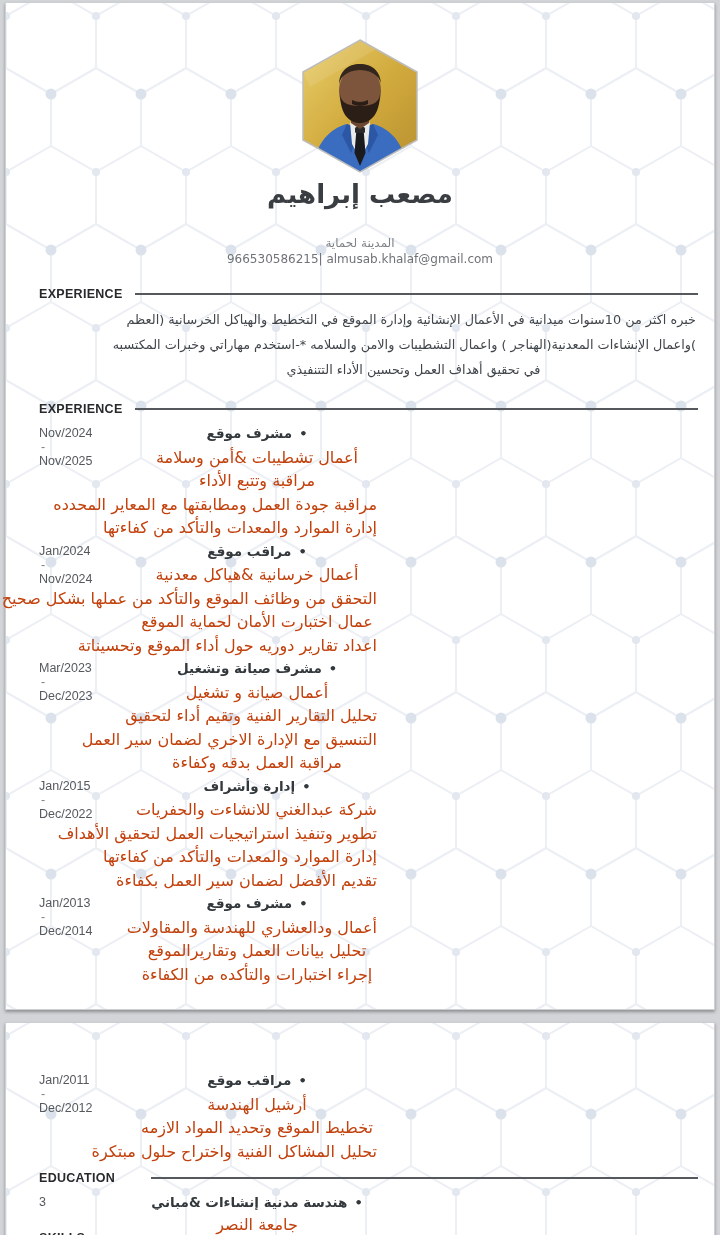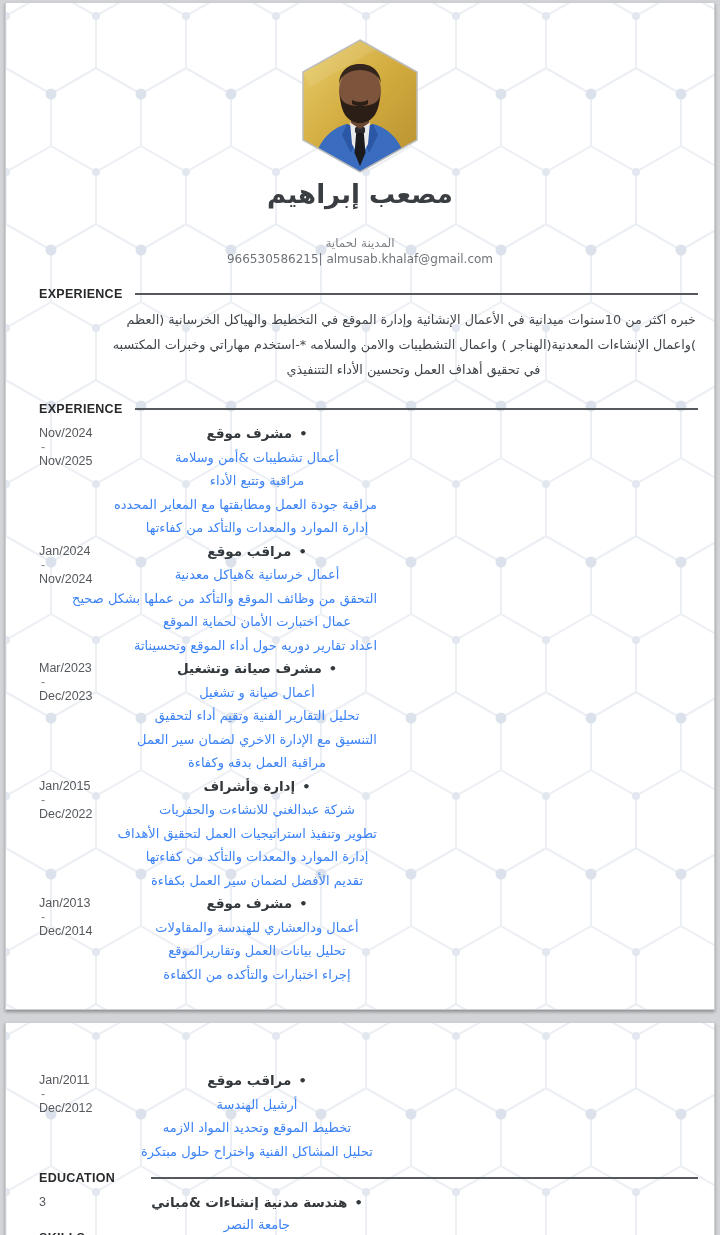--- a/index.html
+++ b/index.html
@@ -46,21 +46,21 @@
 
   
   .entries { margin-top:6px; }
   .entry { display:flex; padding-left:33px;gap:28px; }
   .entry-dates { width:70px; flex:0 0 70px; color:#55595d; font-size:12.5px; line-height:14px;
                  font-family:"Liberation Sans","DejaVu Sans",sans-serif; padding-top:4px; }
   .entry-dates .sep { color:#7b7f83; padding-left:2px; }
   .entry-body { width:240px; flex:0 0 240px; direction:rtl; text-align:center; }
   .entry-title { font-size:13.5px; font-weight:bold; color:#33383c; line-height:23.5px; white-space:nowrap; }
   .entry-title .bullet { font-size:13px; margin-left:7px; color:#33383c; }
-  .entry-detail { font-size:13px; color:#3b82f6; line-height:23.5px; white-space:nowrap; }
+  .entry-detail { font-size:16px; color:#c2410c; line-height:23.5px; white-space:nowrap; }
 
   .edu .entry-detail { line-height:20px; }
   .heading-row.edu-h { margin-top:8px;gap:24px; }
   .heading-row.skills-h { margin-top:-4px; }
   .page-2 .content { padding-top:40px; }
 </style>
 </head>
 <body>
 
 <div class="page page-1">

